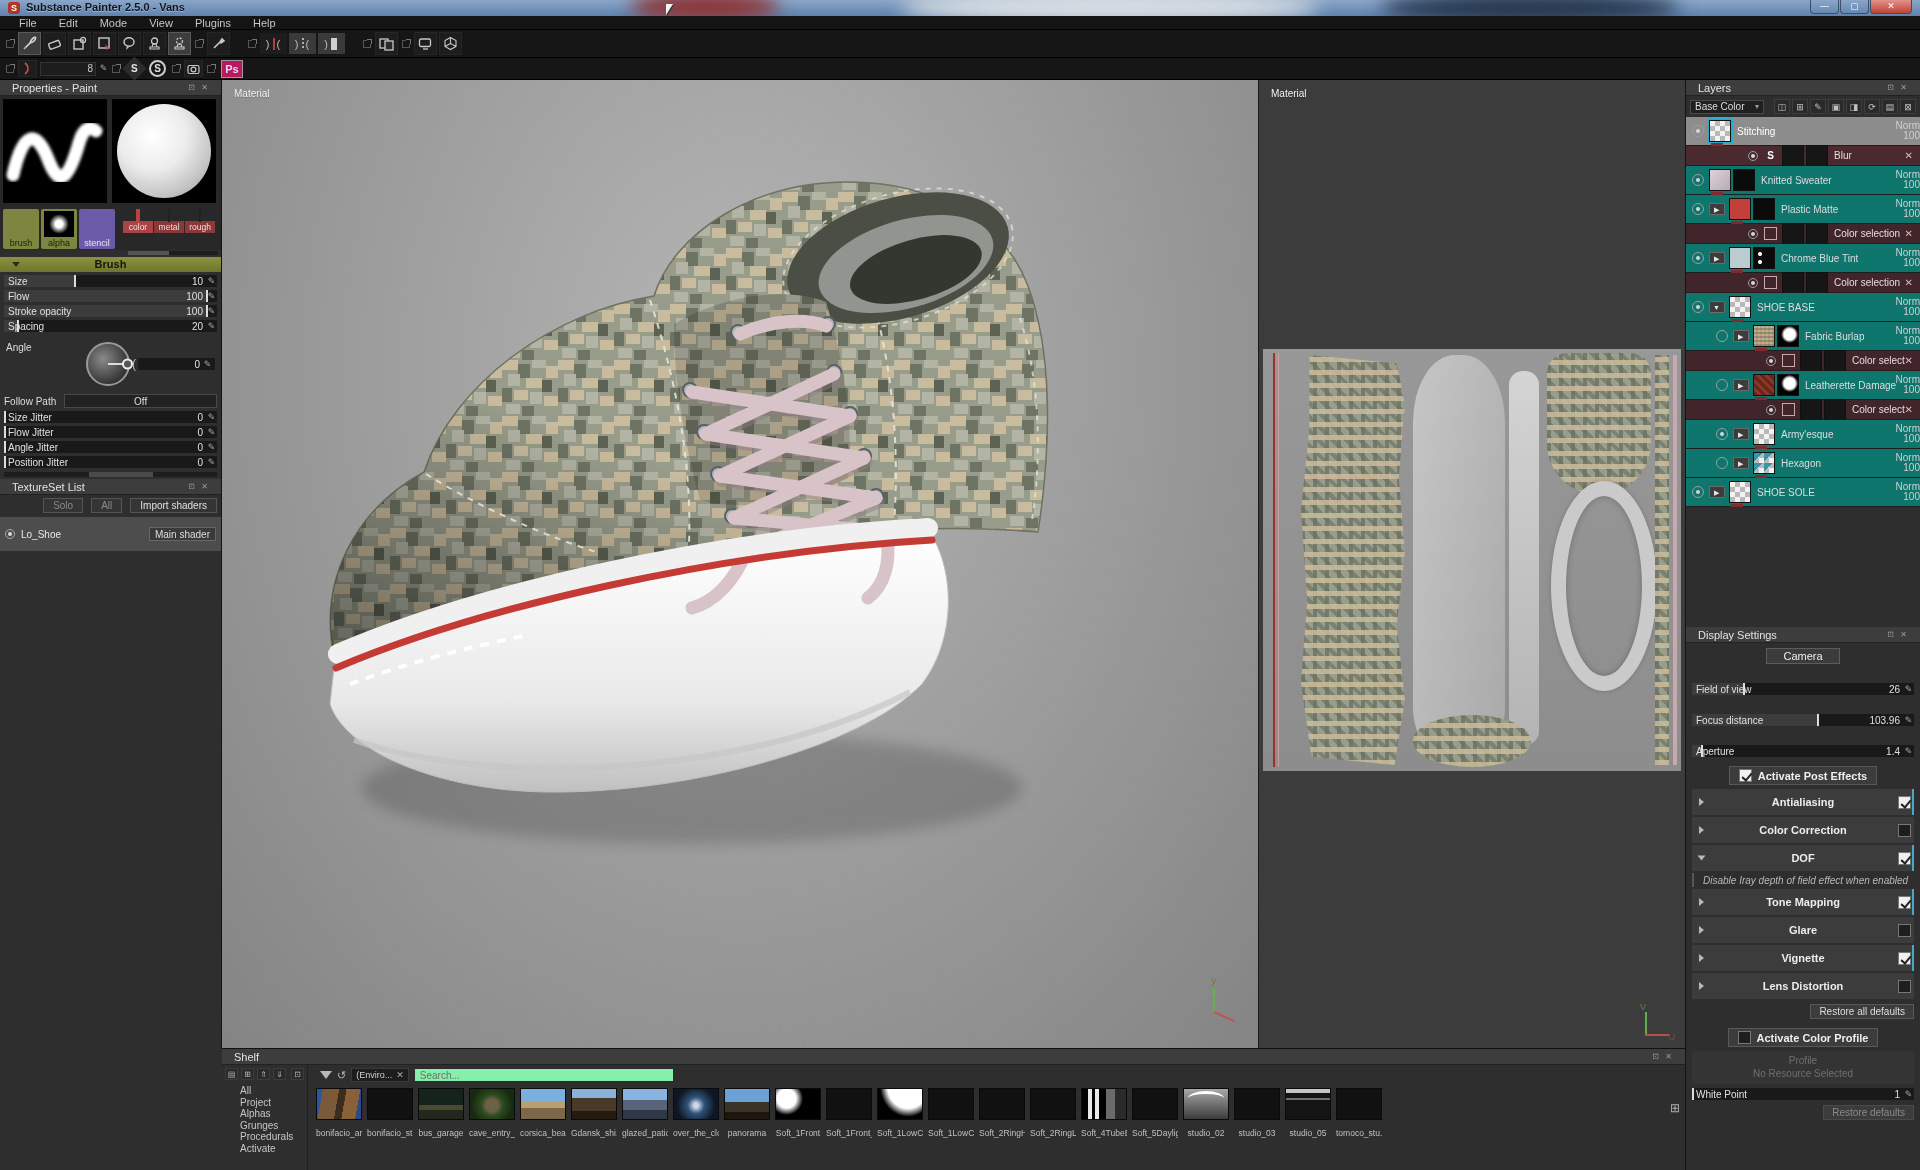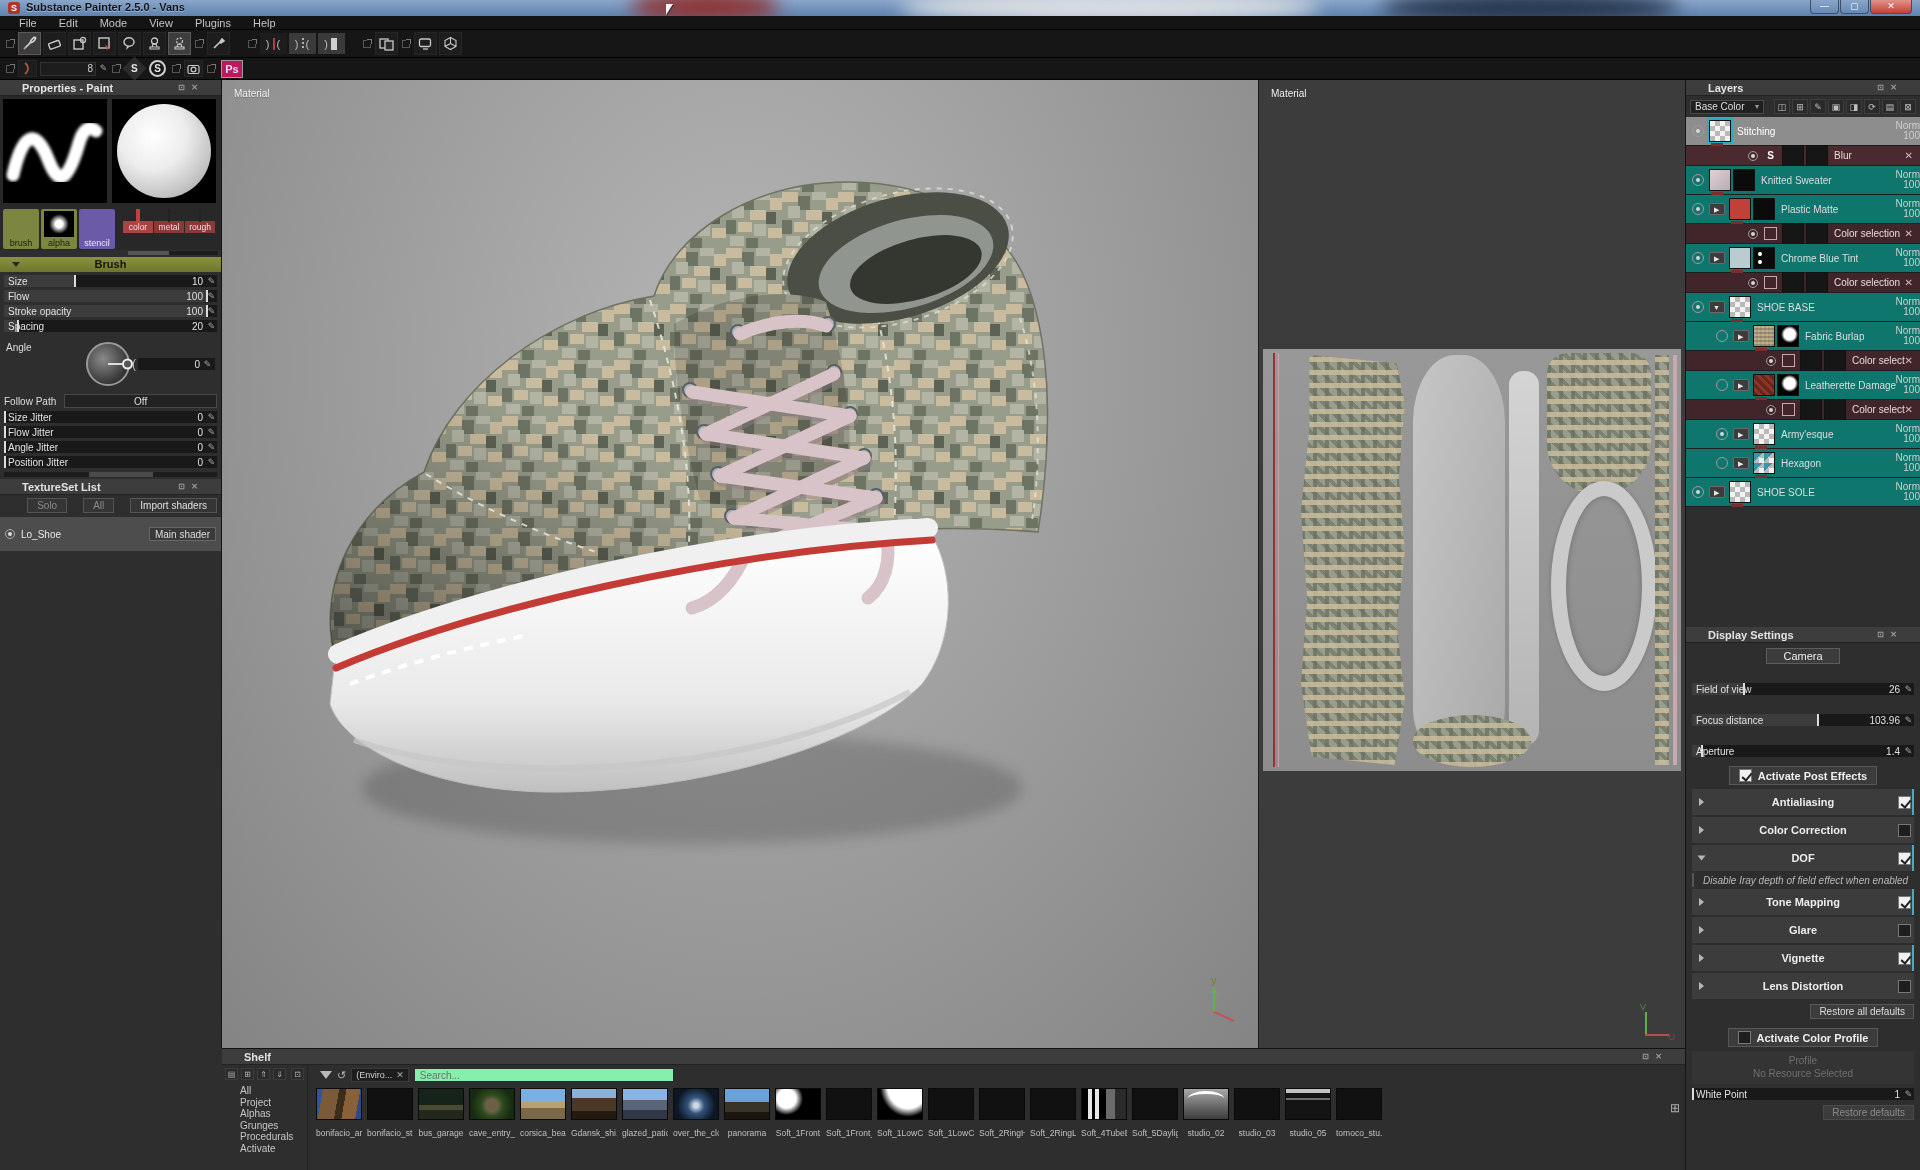--- a/index.html
+++ b/index.html
@@ -39,21 +39,21 @@
 .pen{width:11px;height:11px;color:#a8a8a8;font-size:9px;line-height:11px;text-align:center}
 .pen::after{content:"✎"}
 .slogo{width:17px;height:17px;margin:0 3px;display:flex;align-items:center;justify-content:center;color:#e5e5e5;font-weight:bold;font-size:10px}
 .slogo.diamond{background:#2c2c2c;transform:rotate(45deg)}
 .slogo.diamond span{transform:rotate(-45deg)}
 .slogo.ring{border:2px solid #cfcfcf;border-radius:50%}
 .ps{width:22px;height:18px;border:1px solid #9a9a9a;color:#cfe2ff;font-size:11px;font-weight:bold;display:flex;align-items:center;justify-content:center;margin:0 3px;background:#be185d}
 .stroke-val-field{width:56px;height:14px;background:#1d1d1d;border:1px solid #333;display:flex;align-items:center;justify-content:flex-end;color:#ccc;font-size:10px;padding:0 2px;margin:0 2px}
 
 
-.phead{height:16px;background:#3d3d3d;display:flex;align-items:center;padding:0 22px;font-weight:bold;color:#e2e2e2;font-size:11px;border-bottom:1px solid #222}
+.phead{height:16px;background:#3d3d3d;display:flex;align-items:center;padding:0 12px;font-weight:normal;color:#e2e2e2;font-size:11px;border-bottom:1px solid #222}
 .phead .hicons{margin-left:auto;display:flex;gap:4px;color:#9a9a9a;font-size:8px}
 .hico{width:9px;height:9px;line-height:9px;text-align:center}
 
 
 .panel-left{position:absolute;left:0;top:80px;width:222px;bottom:122px;background:#2e2e2e;border-right:1px solid #141414}
 .previews{display:flex;gap:5px;padding:3px;background:#282828}
 .preview{width:104px;height:104px;background:#000;display:flex;align-items:center;justify-content:center;overflow:hidden}
 .sphere{width:94px;height:94px;border-radius:50%;background:radial-gradient(circle at 38% 34%,#ffffff,#ececec 40%,#c2c2c2 72%,#8f8f8f 100%)}
 .modetabs{display:flex;align-items:flex-start;padding:3px 3px 1px;background:#282828;gap:2px}
 .mtab{width:36px;text-align:center;font-size:9px;color:#111;padding:2px 1px 1px;border-radius:2px}
@@ -85,21 +85,21 @@
 .angle-label{width:52px;font-size:10px;color:#ddd;align-self:flex-start;padding-top:4px}
 .dial{width:44px;height:44px;border-radius:50%;border:2px solid #999;background:radial-gradient(circle at 38% 38%,#8a8a8a,#2a2a2a 80%);position:relative;flex:none;margin-left:28px}
 .dial::before{content:"";position:absolute;left:50%;top:50%;width:50%;height:2px;background:#ddd;transform:translateY(-50%)}
 .dial::after{content:"";position:absolute;right:-5px;top:50%;width:7px;height:7px;border:2px solid #eee;border-radius:50%;background:#555;transform:translateY(-50%)}
 .dial-arc{color:#bbb;font-size:12px;margin:0 2px}
 .angle-input{flex:1;height:12px;background:#191919;display:flex;align-items:center;justify-content:flex-end;font-size:10px;color:#e0e0e0;gap:2px;padding-right:2px}
 .fp-row{display:flex;align-items:center;margin:4px 4px 2px;font-size:10px;color:#ddd}
 .fp-btn{flex:1;margin-left:8px;height:14px;background:#222;border:1px solid #484848;text-align:center;line-height:13px;color:#ddd}
 .scrollhint{height:5px;margin:4px 4px 0;background:#1d1d1d;position:relative}
 .scrollhint::after{content:"";position:absolute;left:40%;width:30%;top:0;bottom:0;background:#4a4a4a}
-.ts-btns{display:flex;justify-content:flex-end;gap:16px;padding:3px 4px}
+.ts-btns{display:flex;justify-content:flex-end;gap:8px;padding:3px 4px}
 .ts-btn{background:#353535;border:1px solid #555;padding:1px 9px;font-size:10px;color:#8a8a8a}
 .ts-btn.lit{color:#e0e0e0}
 .ts-item{height:34px;margin:1px 0 0;background:#4d4d4d;display:flex;align-items:center;padding:0 5px;color:#e8e8e8;font-size:10px}
 .radio{width:10px;height:10px;border-radius:50%;border:1px solid #aaa;margin-right:6px;position:relative;flex:none}
 .radio::after{content:"";position:absolute;inset:2px;border-radius:50%;background:#ddd}
 .ms-btn{margin-left:auto;background:#3a3a3a;border:1px solid #666;color:#ddd;font-size:10px;padding:0 5px;height:14px;line-height:13px}
 
 
 .vp3d{position:absolute;left:222px;top:80px;width:1036px;bottom:122px;background:radial-gradient(ellipse at 50% 30%,#b6b6b6,#989898 60%,#848484 100%);overflow:hidden}
 .vp-label{position:absolute;left:12px;top:8px;color:#f2f2f2;font-size:10px;text-shadow:0 1px 1px rgba(0,0,0,.25);z-index:5}

